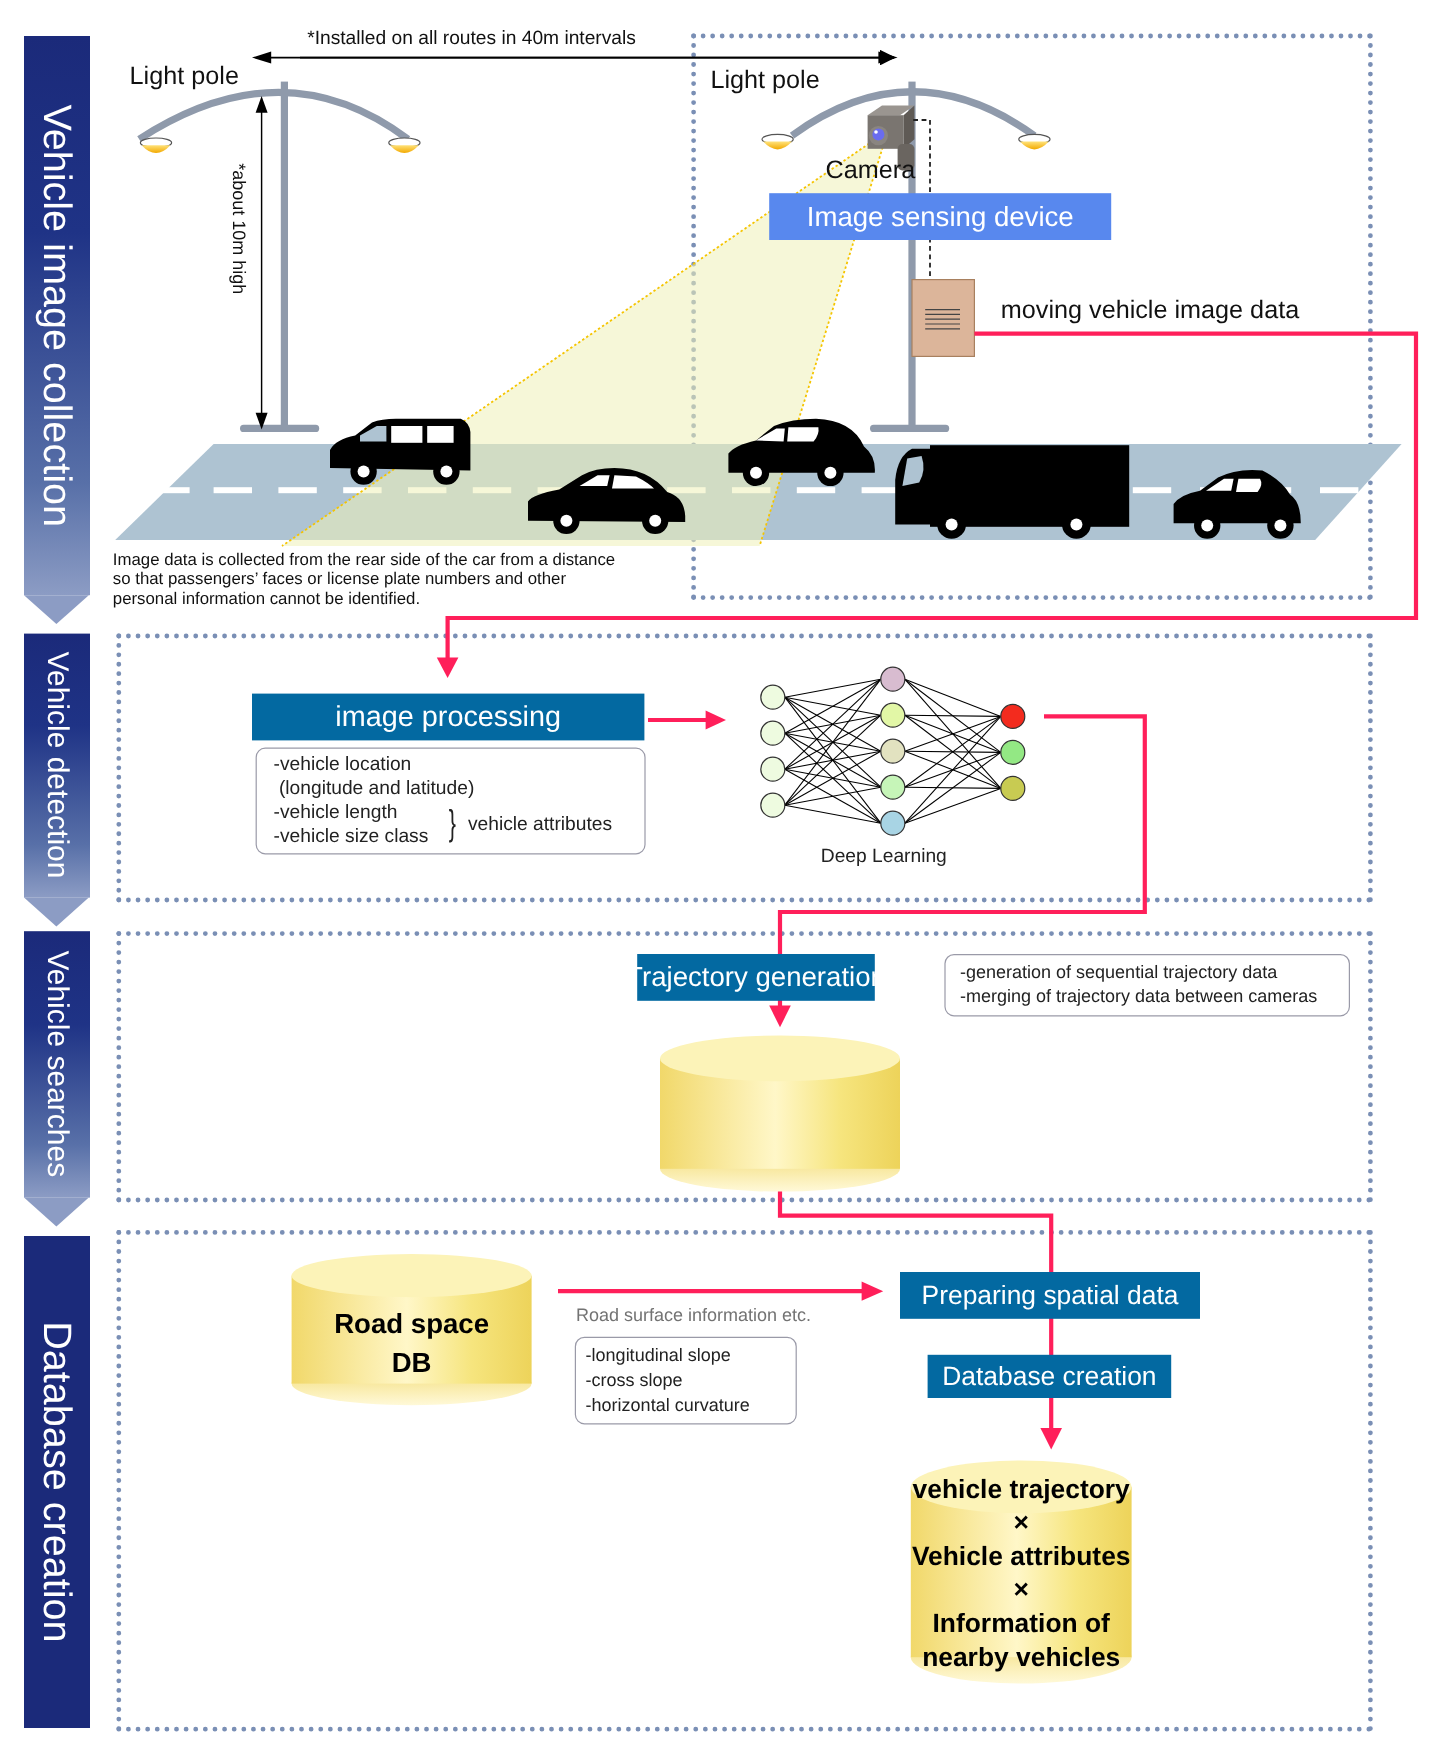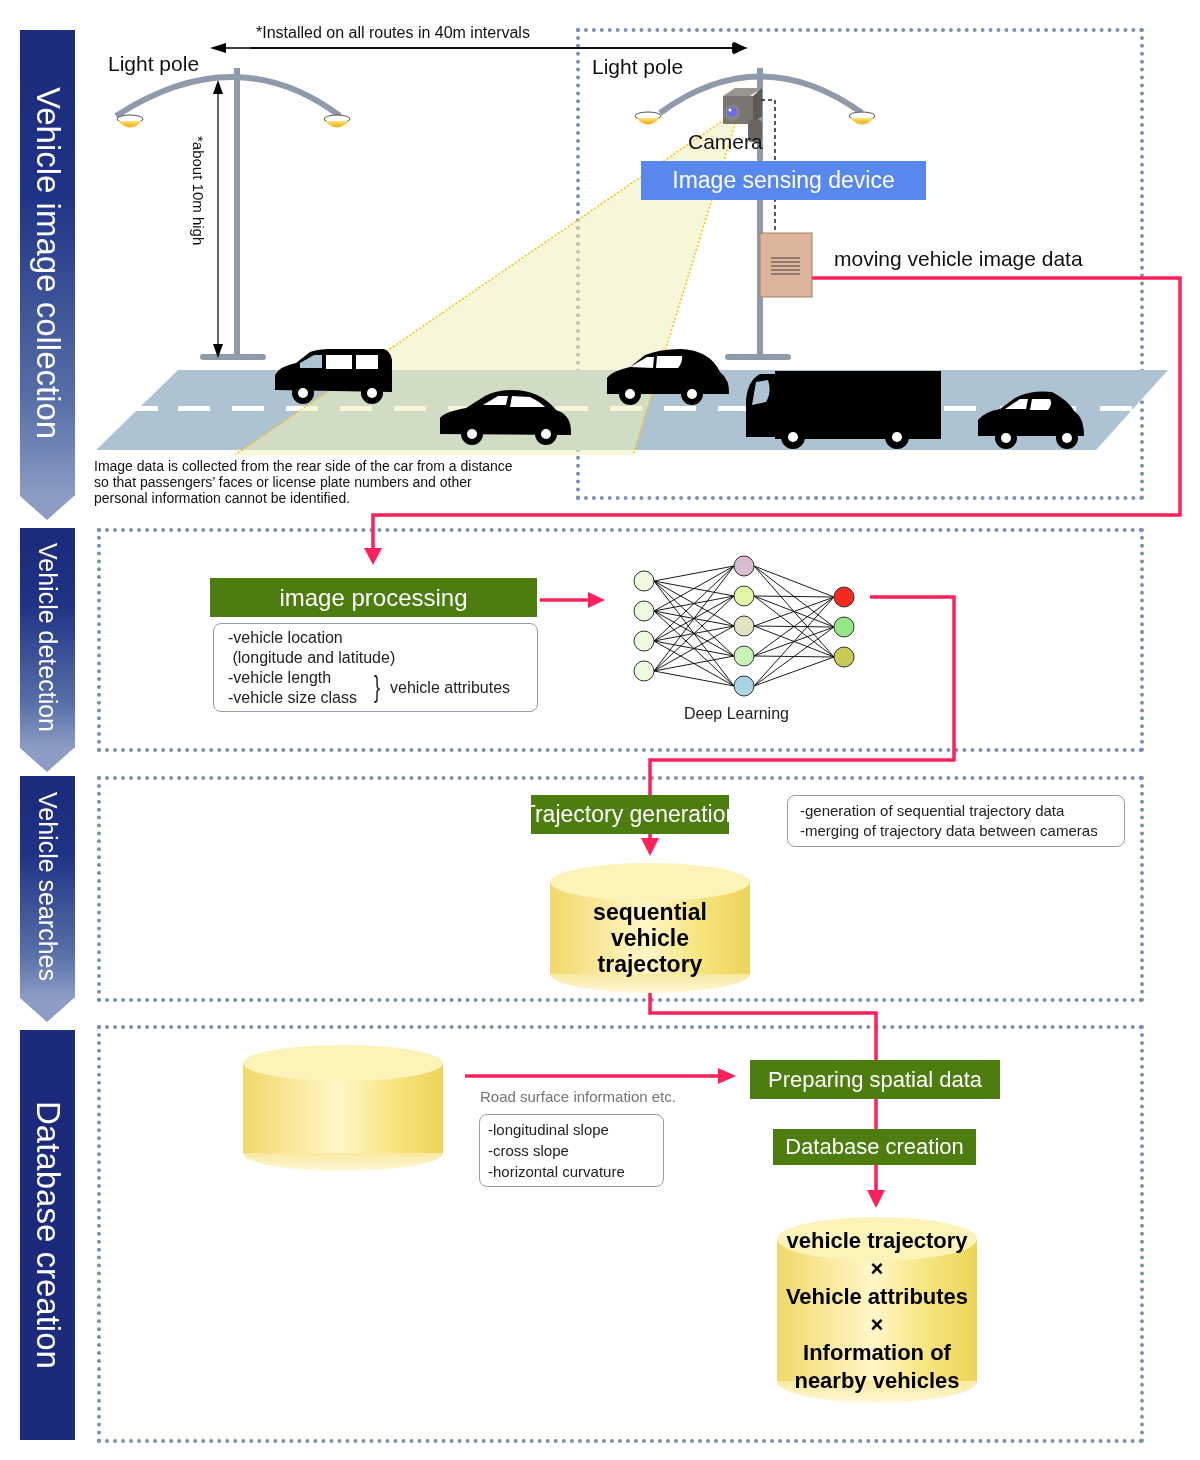--- a/index.html
+++ b/index.html
@@ -3,21 +3,21 @@
 <meta charset="utf-8">
 <style>
   html, body { margin:0; padding:0; background:#ffffff; }
   body { width:1200px; height:1460px; position:relative; overflow:hidden; font-family:"Liberation Sans", "DejaVu Sans", sans-serif; color:#111; }
   .abs { position:absolute; }
   .side { position:absolute; left:20px; width:55px; background:linear-gradient(180deg,#1b2a7a 0%,#1f3386 35%,#5870a8 80%,#8c9cc4 100%); }
   .side .label { position:absolute; left:0; top:0; width:100%; height:100%; display:flex; align-items:center; justify-content:center; }
   .side .label span { writing-mode:vertical-rl; color:#fff; white-space:nowrap; }
   .side .tip { position:absolute; left:0; width:0; height:0; border-left:27.5px solid transparent; border-right:27.5px solid transparent; border-top:24px solid #8c9cc4; }
   .dash { position:absolute; border:4px dotted #7a8fb5; box-sizing:border-box; }
-  .orange { position:absolute; background:#4d7c0f; color:#fff; display:flex; align-items:center; justify-content:center; white-space:nowrap; }
+  .orange { position:absolute; background:#0369a1; color:#fff; display:flex; align-items:center; justify-content:center; white-space:nowrap; }
   .note { position:absolute; border:1px solid #9a9aa8; border-radius:8px; background:#fff; box-sizing:border-box; font-size:15px; line-height:19px; color:#222; }
   .cyl { position:absolute; }
   .cyl .body { position:absolute; left:0; right:0; background:linear-gradient(90deg,#f1d86a 0%,#fff7c8 48%,#f6e57e 75%,#edd35a 100%); }
   .cyl .top { position:absolute; left:0; right:0; border-radius:50%; background:#fcf3b8; }
   .cyl .bot { position:absolute; left:0; right:0; border-radius:50%; background:linear-gradient(180deg,#f1d86a,#fff9d8); }
   .cyl .txt { position:absolute; left:0; right:0; text-align:center; color:#000; font-weight:bold; }
 </style>
 </head>
 <body>
 
@@ -280,41 +280,40 @@
 
 <div class="orange" style="left:531px;top:795px;width:198px;height:39px;font-size:23px;">Trajectory generation</div>
 <div class="note" style="left:787px;top:795px;width:338px;height:52px;padding:5px 0 0 12px;font-size:15px;line-height:20px;">
   <div>-generation of sequential trajectory data</div>
   <div>-merging of trajectory data between cameras</div>
 </div>
 <div class="cyl" style="left:550px;top:863px;width:200px;height:122px;">
   <div class="bot" style="top:92px;height:38px;"></div>
   <div class="body" style="top:19px;height:92px;"></div>
   <div class="top" style="top:0;height:38px;"></div>
-  <div class="txt" style="top:36px;font-size:23px;line-height:26px;">
-    <div>sequential</div>
-    <div>vehicle</div>
-    <div>trajectory</div>
-  </div>
 </div>
 
 <div class="cyl" style="left:243px;top:1045px;width:200px;height:118px;">
   <div class="bot" style="top:90px;height:36px;"></div>
   <div class="body" style="top:18px;height:90px;"></div>
   <div class="top" style="top:0;height:36px;"></div>
+  <div class="txt" style="top:42px;font-size:23px;line-height:32px;">
+    <div>Road space</div>
+    <div>DB</div>
+  </div>
 </div>
 <div class="abs" style="left:480px;top:1088px;font-size:15px;color:#737373;">Road surface information etc.</div>
 <div class="note" style="left:479px;top:1114px;width:185px;height:73px;padding:4px 0 0 8px;font-size:15px;line-height:21px;">
   <div>-longitudinal slope</div>
   <div>-cross slope</div>
   <div>-horizontal curvature</div>
 </div>
 <div class="orange" style="left:750px;top:1060px;width:250px;height:39px;font-size:22px;">Preparing spatial data</div>
 <div class="orange" style="left:773px;top:1129px;width:203px;height:36px;font-size:22px;">Database creation</div>
-<div class="cyl" style="left:777px;top:1217px;width:200px;height:172px;">
+<div class="cyl" style="left:759px;top:1217px;width:184px;height:172px;">
   <div class="bot" style="top:142px;height:44px;"></div>
   <div class="body" style="top:22px;height:142px;"></div>
   <div class="top" style="top:0;height:44px;"></div>
   <div class="txt" style="top:10px;font-size:22px;line-height:28px;">
     <div>vehicle trajectory</div>
     <div>×</div>
     <div>Vehicle attributes</div>
     <div>×</div>
     <div>Information of</div>
     <div>nearby vehicles</div>

